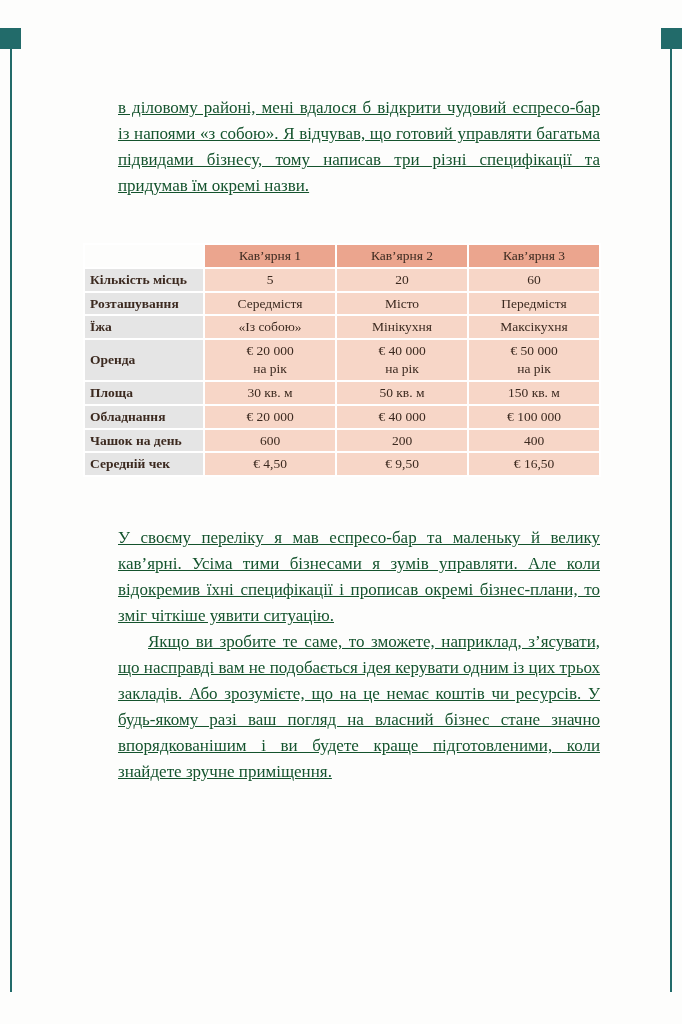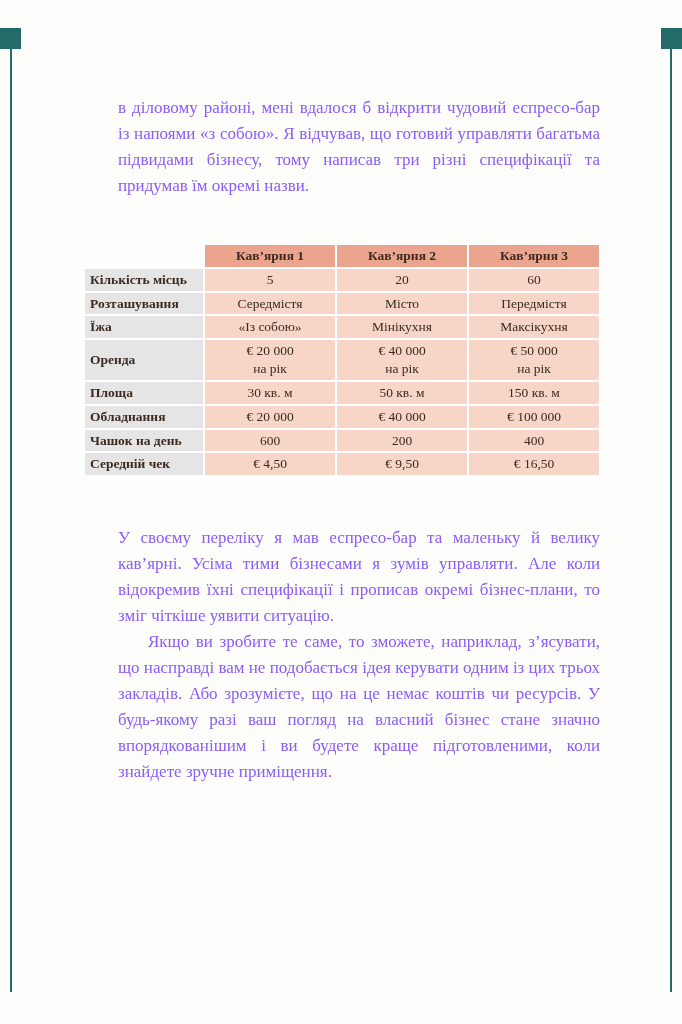--- a/index.html
+++ b/index.html
@@ -20,22 +20,23 @@
   .rule.left  { left:10px; }
   .rule.right { right:10px; }
 
   .content { position:absolute; left:83px; top:95px; width:517px; }
 
   .body-text {
     margin:0 0 0 35px;
     width:482px;
     font-size:17px;
     line-height:26px;
-    color:#8b5cf6;
+    color:#14532d;
     text-align:justify;
+    text-decoration:underline;
   }
   .para-summary { margin-top:48px; }
   .para-advice  { text-indent:30px; }
 
   table.compare-table {
     margin-top:44px;
     border-collapse:collapse;
     table-layout:fixed;
     width:517px;
     font-size:13.5px;
@@ -47,21 +48,21 @@
 
   table.compare-table th,
   table.compare-table td {
     border:2px solid #ffffff;
     vertical-align:middle;
     padding:2px 5px;
   }
   th.blank { background:transparent; border:none; }
   th.col-head {
     background:#eba58e;
-    font-weight:bold;
+    font-weight:normal;
     text-align:center;
     padding:4px 4px;
   }
   td.row-label {
     background:#e5e5e5;
     font-weight:bold;
     text-align:left;
     padding:2px 8px;
   }
   td.cell {

